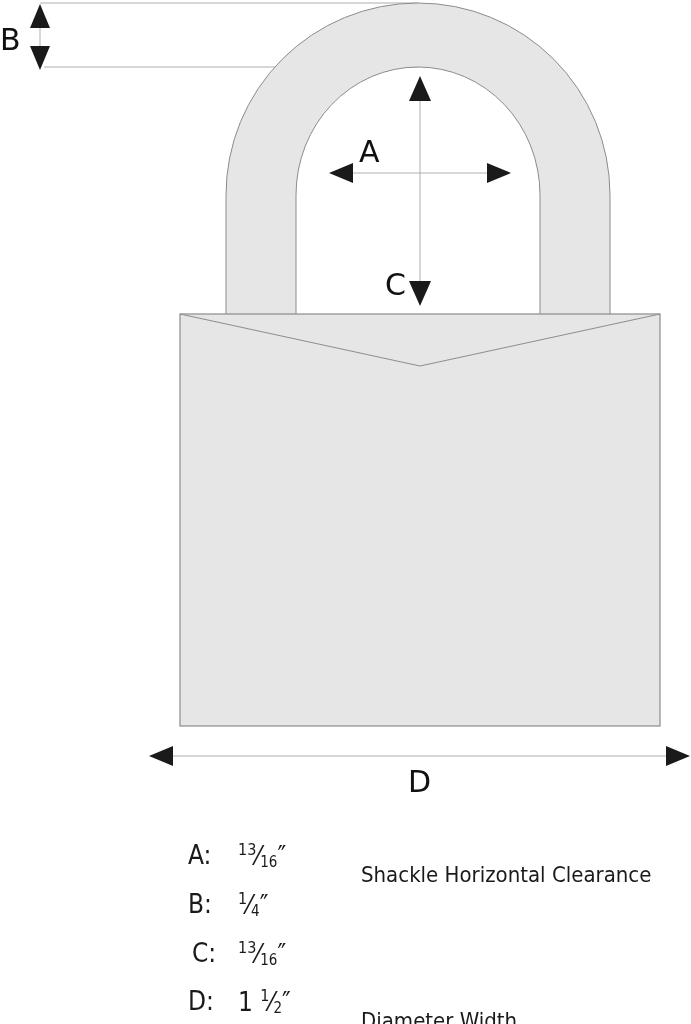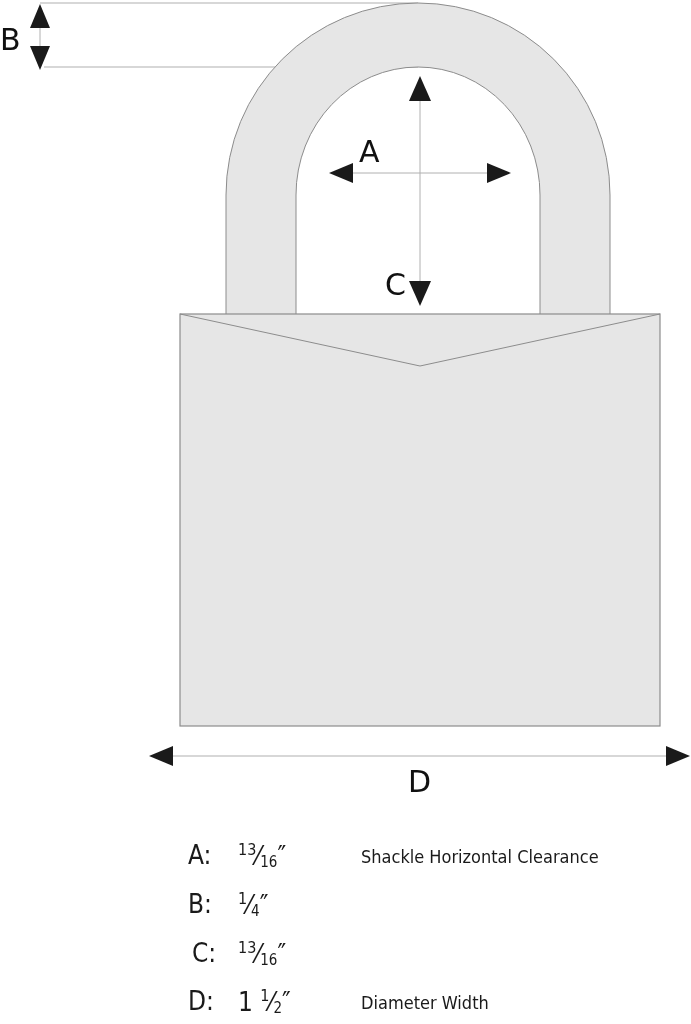--- a/index.html
+++ b/index.html
@@ -5,21 +5,21 @@
   html, body { margin: 0; padding: 0; background: #ffffff; }
   body { width: 691px; height: 1024px; position: relative; overflow: hidden;
          font-family: "DejaVu Sans Condensed", "DejaVu Sans", sans-serif; }
   #diagram { position: absolute; left: 0; top: 0; width: 691px; height: 800px; }
   .lbl { font-family: "DejaVu Sans", sans-serif; font-size: 30px; fill: #111; }
   .spec-row { position: absolute; left: 0; width: 691px; height: 40px; color: #1a1a1a; }
   .spec-key { position: absolute; left: 188px; font-size: 26px; letter-spacing: 0px; }
   .spec-val { position: absolute; left: 238px; font-size: 26px; }
   .spec-val sup { font-size: 16px; vertical-align: 10px; }
   .spec-val sub { font-size: 15px; vertical-align: -2px; margin-top: 40px; }
-  .spec-desc { position: absolute; left: 361px; font-size: 18px; top: 6px; }
+  .spec-desc { position: absolute; left: 361px; font-size: 22px; top: 22px; }
 </style>
 </head>
 <body>
 
 <svg id="diagram" viewBox="0 0 691 800" xmlns="http://www.w3.org/2000/svg">
 
   <line x1="40" y1="3" x2="418" y2="3" stroke="#b0b0b0" stroke-width="1.2"></line>
   <line x1="44" y1="67" x2="418" y2="67" stroke="#b0b0b0" stroke-width="1.2"></line>
 
   <path d="M226,315 L226,195 A192,192 0 0 1 610,195 L610,315 L540,315 L540,195 A122,128 0 0 0 296,195 L296,315 Z" fill="#e6e6e6" stroke="#8c8c8c" stroke-width="1"></path>

